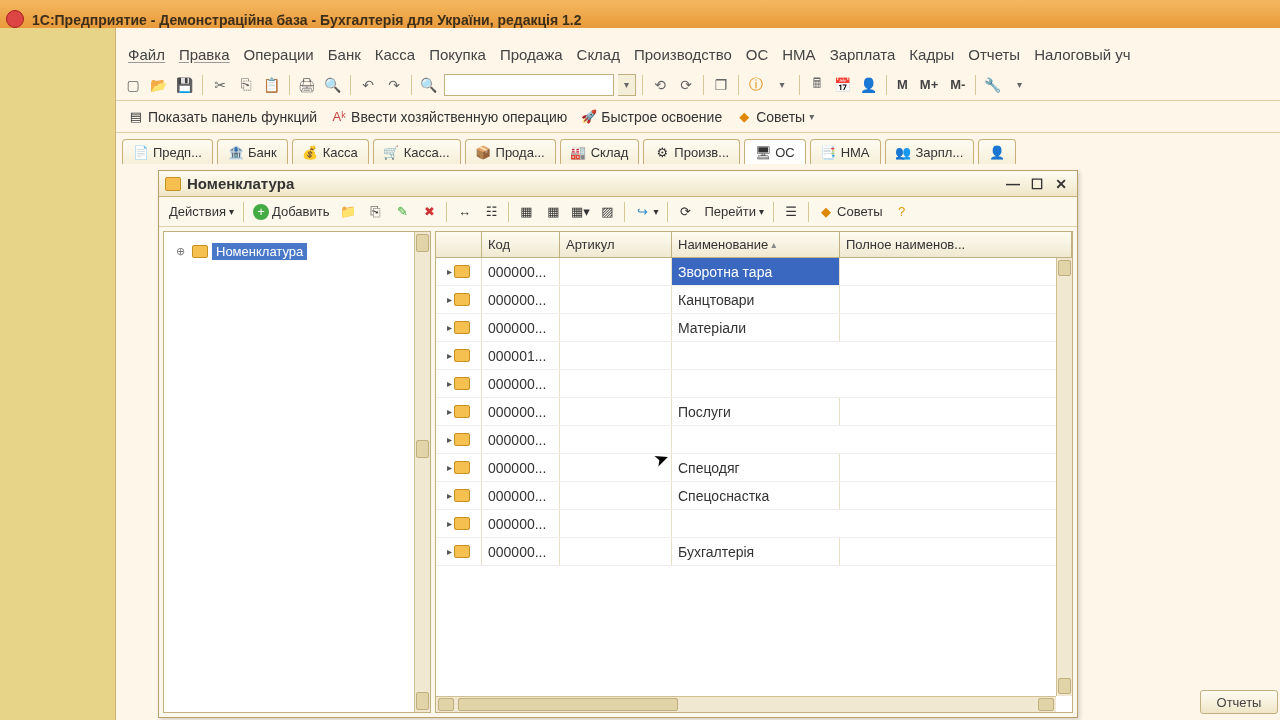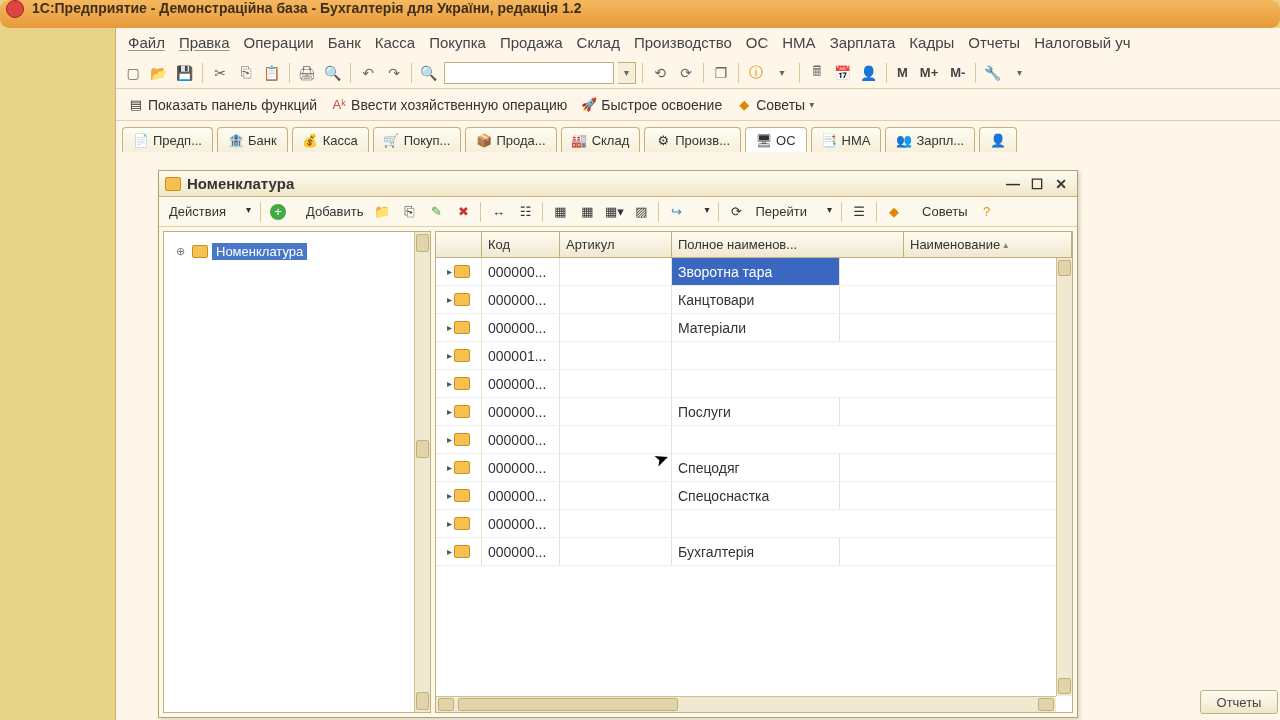--- a/index.html
+++ b/index.html
@@ -1,42 +1,42 @@
 <!DOCTYPE html>
 <html><head>
 <meta charset="utf-8">
 <style>
   * { box-sizing: border-box; margin: 0; padding: 0; }
   body { font-family: Arial, sans-serif; font-size: 13px; background: #e8d488; width: 1280px; height: 720px; overflow: hidden; color: #333; }
-  .title-bar { background: linear-gradient(#f5b860, #e89a3a); height: 28px; display: flex; align-items: flex-start; padding: 0 6px; color: #3d2e1a; font-weight: bold; font-size: 14px; border-radius: 9px; }
+  .title-bar { background: linear-gradient(#f5b860, #e89a3a); height: 28px; display: flex; align-items: flex-end; padding: 0 6px; color: #3d2e1a; font-weight: bold; font-size: 14px; }
   .title-bar .logo { width: 18px; height: 18px; background: #d44; border-radius: 50%; margin-right: 8px; border: 1px solid #a22; }
   .main-frame { background: #fdf6e9; margin-left: 115px; height: 692px; border-left: 1px solid #c8b078; }
   .menu-bar { display: flex; gap: 2px; padding: 4px 6px; font-size: 15px; color: #444; flex-wrap: nowrap; overflow: hidden; white-space: nowrap; }
-  .menu-bar span { padding: 2px 6px; cursor: pointer; }
+  .menu-bar span { padding: 2px 6px; cursor: pointer; margin-top: 12px; }
   .menu-bar span.underline { text-decoration: underline; text-decoration-color: #999; text-underline-offset: 2px; }
   .toolbar { display: flex; align-items: center; gap: 4px; padding: 2px 6px; border-bottom: 1px solid #e0d0a8; height: 32px; }
   .tb-ico { width: 22px; height: 22px; display: flex; align-items: center; justify-content: center; cursor: pointer; color: #666; font-size: 14px; }
   .tb-sep { width: 1px; height: 20px; background: #d8c898; margin: 0 2px; }
   .tb-input { width: 170px; height: 22px; border: 1px solid #c0b080; background: #fff; }
   .tb-dd { width: 18px; height: 22px; border: 1px solid #c0b080; border-left: none; background: #f5eed8; display:flex; align-items:center; justify-content:center; font-size:10px; color:#666; }
   .m-btn { font-weight: bold; color: #444; padding: 0 4px; cursor:pointer; }
   .func-bar { display: flex; align-items: center; gap: 6px; padding: 4px 8px; height: 32px; font-size: 14px; color: #333; border-bottom: 1px solid #e0d0a8; }
   .func-item { display: flex; align-items: center; gap: 4px; cursor: pointer; padding: 2px 4px; }
   .small-ico { width: 16px; height: 16px; display: inline-flex; align-items: center; justify-content: center; font-size: 13px; }
   .tabs-row { display: flex; gap: 4px; padding: 6px 6px 0 6px; align-items: flex-end; overflow: hidden; }
   .tab { background: linear-gradient(#fefcf2, #f6efd9); border: 1px solid #c8b078; border-bottom: none; border-radius: 4px 4px 0 0; padding: 4px 10px; display: flex; align-items: center; gap: 4px; font-size: 13px; color: #333; white-space: nowrap; cursor: pointer; }
   .tab.active { background: #fff; font-weight: 500; }
   .inner-window { position: absolute; left: 158px; top: 170px; width: 920px; height: 548px; background: #fdf8ec; border: 1px solid #b8a068; box-shadow: 2px 2px 4px rgba(0,0,0,0.15); }
   .iw-title { background: linear-gradient(#fefcf2, #f0e6c8); height: 26px; display: flex; align-items: center; padding: 0 6px; border-bottom: 1px solid #c8b078; }
   .iw-title .folder-ico { width: 16px; height: 14px; background: #f5c050; border: 1px solid #c89020; border-radius: 2px; margin-right: 6px; }
   .iw-title .title-text { flex: 1; font-weight: bold; font-size: 15px; color: #333; }
   .win-btns { display: flex; gap: 4px; }
   .win-btn { width: 20px; height: 18px; display: flex; align-items: center; justify-content: center; cursor: pointer; font-size: 14px; font-weight: bold; color: #333; }
   .iw-toolbar { display: flex; align-items: center; gap: 3px; padding: 3px 6px; height: 30px; border-bottom: 1px solid #e0d0a8; font-size: 13px; }
-  .iw-tb-item { display: flex; gap: 20px; padding: 2px 4px; cursor: pointer; }
+  .iw-tb-item { display: flex; align-items: center; gap: 3px; padding: 2px 4px; cursor: pointer; }
   .iw-tb-sep { width: 1px; height: 20px; background: #d8c898; margin: 0 2px; }
   .add-ico { width: 16px; height: 16px; border-radius: 50%; background: #4a4; color: #fff; display: flex; align-items: center; justify-content: center; font-size: 13px; line-height: 1; }
   .iw-body { display: flex; height: calc(100% - 56px); }
   .tree-pane { width: 268px; border: 1px solid #c0b080; margin: 4px 0 4px 4px; background: #fff; position: relative; }
   .tree-item { display: flex; align-items: center; gap: 4px; padding: 3px 6px; margin: 8px 6px; }
   .tree-item .expander { color: #777; font-size: 11px; width: 12px; }
   .tree-item .folder { width: 16px; height: 13px; background: #f5c050; border: 1px solid #c89020; border-radius: 2px; }
   .tree-item .label { background: #4a78c8; color: #fff; padding: 1px 4px; }
   .scroll-v { position: absolute; right: 0; top: 0; bottom: 0; width: 16px; background: #f0e8d0; border-left: 1px solid #d0c090; }
   .scroll-v .thumb { position: absolute; left: 1px; right: 1px; background: #e0d4a8; border: 1px solid #c0b080; border-radius: 2px; }
@@ -149,21 +149,21 @@
     <div class="tab">
         <span class="small-ico">🏦</span>
         <span>Банк</span>
       </div>
     <div class="tab">
         <span class="small-ico">💰</span>
         <span>Касса</span>
       </div>
     <div class="tab">
         <span class="small-ico">🛒</span>
-        <span>Покуп...</span>
+        <span>Касса...</span>
       </div>
     <div class="tab">
         <span class="small-ico">📦</span>
         <span>Прода...</span>
       </div>
     <div class="tab">
         <span class="small-ico">🏭</span>
         <span>Склад</span>
       </div>
     <div class="tab">
@@ -284,26 +284,26 @@
 
     <div class="grid-pane">
       <div class="grid-header">
         <div class="gh-cell" style="width:46px;"></div>
         <div class="gh-cell" style="width:78px;text-align:right;">
             <span>Код</span>
           </div>
         <div class="gh-cell" style="width:112px;">
             <span>Артикул</span>
           </div>
-        <div class="gh-cell" style="flex:1;">
-            <span>Полное наименов...</span>
-          </div>
         <div class="gh-cell" style="width:168px;">
             <span>Наименование</span>
             <span style="font-size:10px;color:#888;">▴</span>
+          </div>
+        <div class="gh-cell" style="flex:1;">
+            <span>Полное наименов...</span>
           </div>
       </div>
       <div class="grid-rows" id="grid-rows">
           <div class="grid-row">
             <div class="gr-cell icon-cell" style="width:46px;">
               <span class="row-arrow">▸</span>
               <span class="row-folder"></span>
             </div>
             <div class="gr-cell" style="width:78px;">000000...</div>
             <div class="gr-cell" style="width:112px;"></div>

